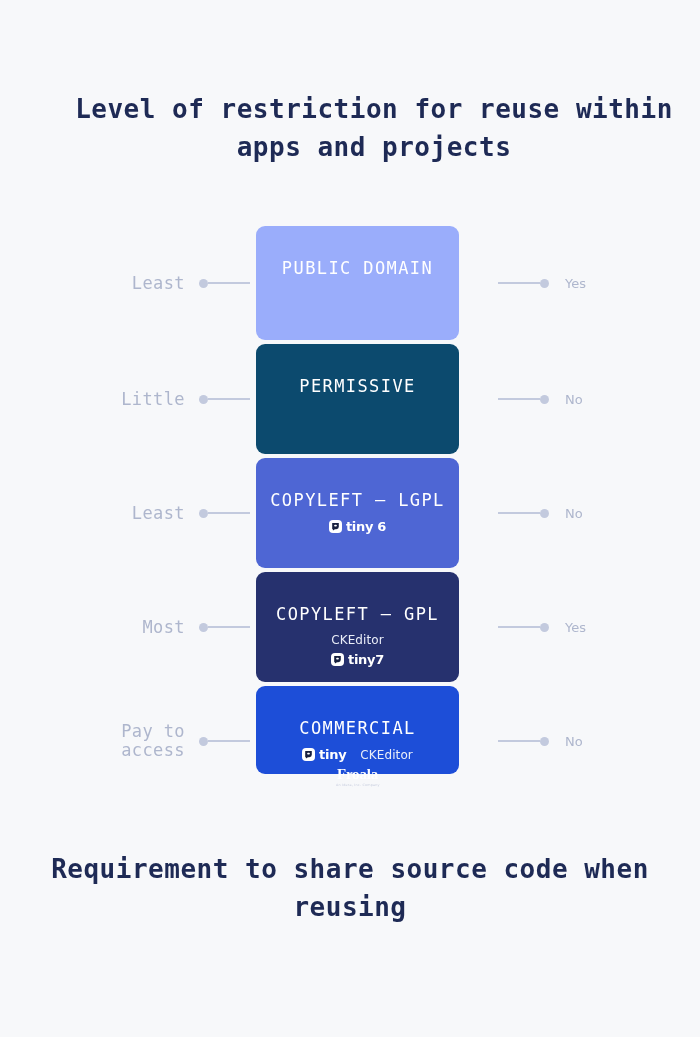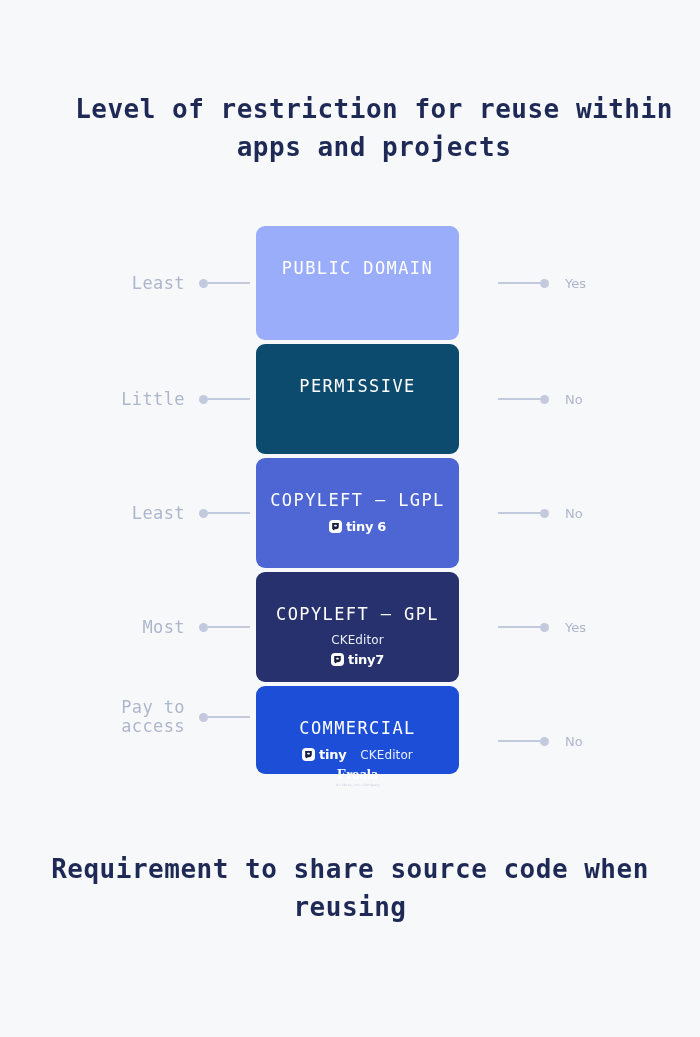--- a/index.html
+++ b/index.html
@@ -292,21 +292,21 @@
       <div class="conn conn-left" style="top: 617px;">
         <span class="side-label side-label-left">Most</span>
         <span class="dot"></span>
         <span class="line"></span>
       </div>
       <div class="conn conn-right" style="top: 617px;">
         <span class="line"></span>
         <span class="dot"></span>
         <span class="side-label side-label-right">Yes</span>
       </div>
-      <div class="conn conn-left" style="top: 707px;">
+      <div class="conn conn-left" style="top: 731px;">
         <span class="side-label side-label-left">Pay to
 access</span>
         <span class="dot"></span>
         <span class="line"></span>
       </div>
       <div class="conn conn-right" style="top: 731px;">
         <span class="line"></span>
         <span class="dot"></span>
         <span class="side-label side-label-right">No</span>
       </div>

